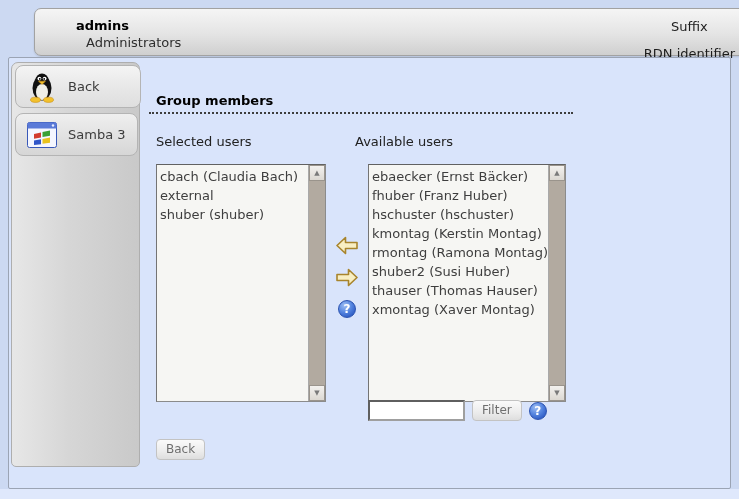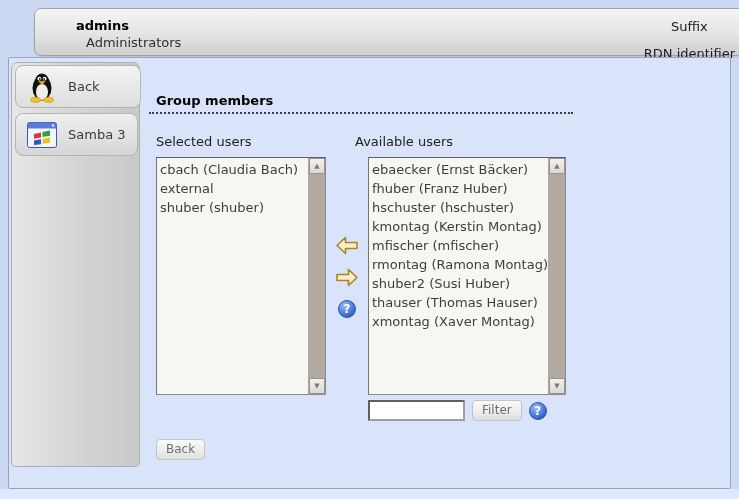--- a/index.html
+++ b/index.html
@@ -75,21 +75,21 @@
   .section-title { position:absolute; left:147px; top:35px; font-weight:bold; color:#000; }
   .dotted-rule {
     position:absolute; left:140px; top:40px; width:424px; height:16px;
     border-bottom:2px dotted #3d3d3d;
   }
   .col-label { position:absolute; top:76px; color:#222; }
   .col-label.sel { left:147px; }
   .col-label.avl { left:346px; }
 
   .listbox {
-    position:absolute; top:99px; height:238px;
+    position:absolute; top:106px; height:238px;
     background:#f6f6f3;
     border:1px solid #8b8b8b; border-top-color:#616161; border-left-color:#747474;
     display:flex;
   }
   .listbox.sel { left:147px; width:170px; }
   .listbox.avl { left:359px; width:198px; }
   .list-items { flex:1 1 auto; overflow:hidden; padding-top:2px; }
   .list-item {
     padding:0 3px; line-height:19px; color:#3e3e3e;
     white-space:nowrap; overflow:hidden; cursor:default;
@@ -218,21 +218,20 @@
     <span class="help-icon">?</span>
   </div>
 
   <div class="listbox avl">
     <div class="list-items">
 
     <div class="list-item">ebaecker (Ernst Bäcker)</div>
         <div class="list-item">fhuber (Franz Huber)</div>
         <div class="list-item">hschuster (hschuster)</div>
         <div class="list-item">kmontag (Kerstin Montag)</div>
-        <div class="list-item">mfischer (mfischer)</div>
         <div class="list-item">rmontag (Ramona Montag)</div>
         <div class="list-item">shuber2 (Susi Huber)</div>
         <div class="list-item">thauser (Thomas Hauser)</div>
         <div class="list-item">xmontag (Xaver Montag)</div>
       </div>
     <div class="scrollbar">
       <div class="sb-btn">▲</div>
       <div class="sb-track"></div>
       <div class="sb-btn">▼</div>
     </div>

